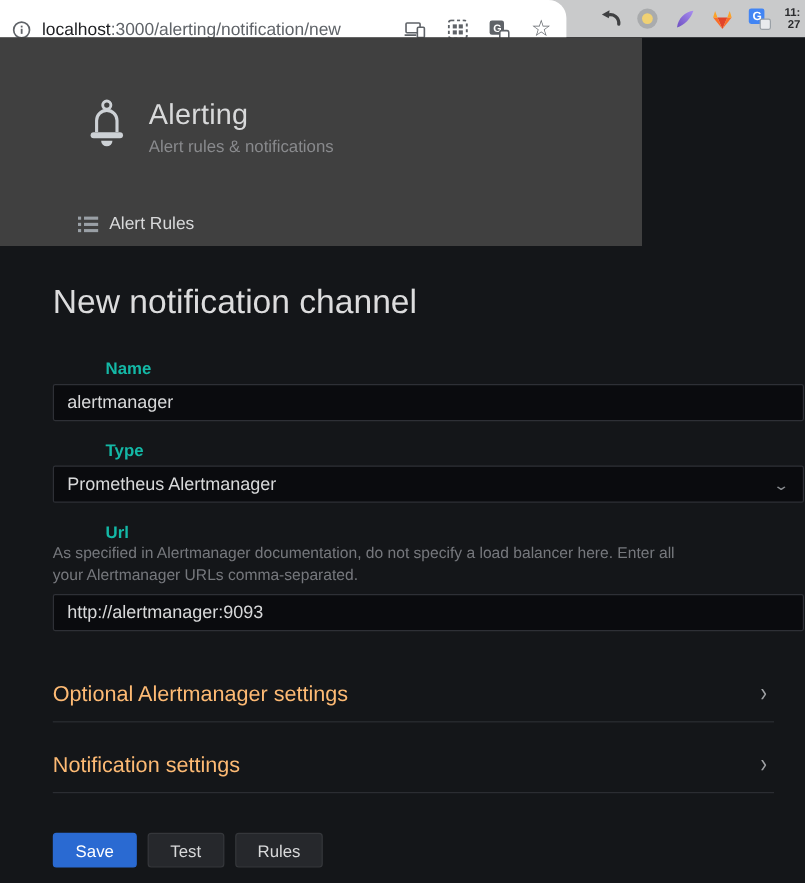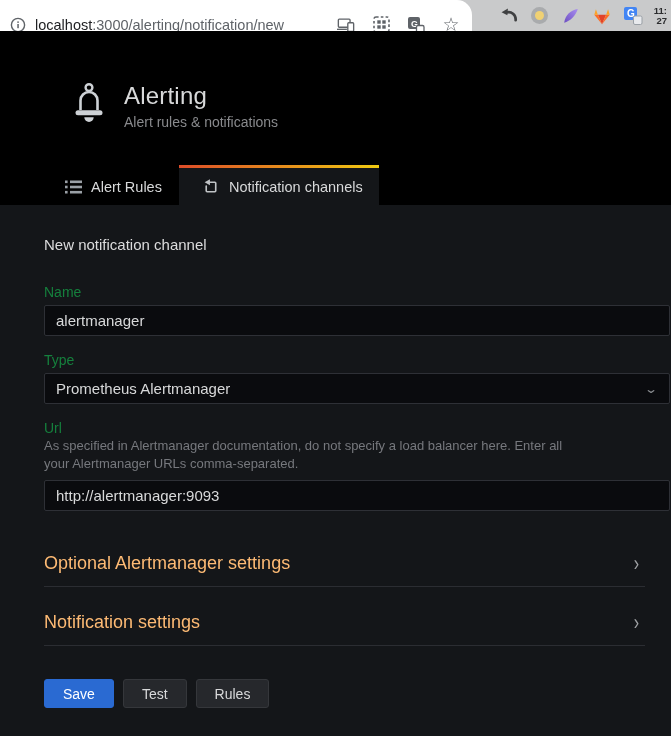--- a/index.html
+++ b/index.html
@@ -30,21 +30,21 @@
     position:absolute; right:4px; top:0; height:31px;
     display:flex; align-items:center; gap:11px;
   }
   .ext-icon { width:20px; height:20px; display:flex; align-items:center; justify-content:center; }
   .ext-circle-outer { width:17px; height:17px; border-radius:50%; background:#a9abad;
     display:flex; align-items:center; justify-content:center; }
   .ext-circle-inner { width:9px; height:9px; border-radius:50%; background:#f0d173; }
   .clock { font-size:9.5px; line-height:9.5px; font-weight:700; color:#2b2c2e; text-align:right; }
 
   
-  .app-header { position:relative; width:671px; height:174px; background:#000000; }
+  .app-header { position:relative; width:535px; height:174px; background:#404040; }
   .header-row { display:flex; align-items:flex-start; padding:51px 0 0 70px; }
   .bell-wrap { width:38px; height:46px; margin-right:16px; flex:0 0 auto; }
   .page-heading-title { font-size:24px; font-weight:400; color:#d8d9da; letter-spacing:0.2px; }
   .page-heading-sub { font-size:14px; color:#898a8d; margin-top:4px; }
 
   .tab-bar { position:absolute; left:0; bottom:0; display:flex; align-items:flex-end; padding-left:48px; }
   .tab {
     height:40px; display:flex; align-items:center; gap:9px;
     padding:0 17px; cursor:pointer; color:#d8d9da; font-size:14.5px;
     border-top:3px solid transparent;
@@ -52,23 +52,23 @@
   .tab.active {
     background:#141619;
     border-top:3px solid;
     border-image:linear-gradient(90deg,#dd4c29 0%,#f0cb11 100%) 1;
     padding:0 16px 0 22px;
   }
   .tab-icon { display:flex; align-items:center; }
 
   
   .page-content { width:671px; height:531px; background:#141619; padding:31px 0 0 44px; }
-  .content-title { font-size:15px; font-weight:400; color:#dcdcdd; margin-bottom:31px; }
+  .content-title { font-size:28px; font-weight:400; color:#dcdcdd; margin-bottom:31px; }
   .field-group { width:601px; margin-bottom:16px; }
-  .field-label { font-size:14px; font-weight:400; color:#15803d; margin-bottom:5px; }
+  .field-label { font-size:14px; font-weight:700; color:#14b8a6; margin-bottom:5px;margin-left:44px; }
   .text-input, .select-box {
     width:626px; height:31px; background:#0a0b0e;
     border:1px solid #2e3036; border-radius:2px;
     color:#d8d9da; font-size:15px; padding:0 11px;
     font-family:"Liberation Sans", sans-serif;
     outline:none;
   }
   .select-box { display:flex; align-items:center; justify-content:space-between; cursor:pointer; }
   .select-chevron { color:#8a8d91; font-size:12px; transform:scaleX(1.4); margin-right:2px; }
   .help-text { font-size:13px; line-height:18px; color:#76787d; margin:1px 0 7px 0; }
@@ -201,29 +201,20 @@
           <rect x="0" y="0.5" width="2.6" height="2.6" fill="#9aa0a6"></rect>
             <rect x="5" y="0.5" width="12" height="2.6" fill="#9aa0a6"></rect>
           <rect x="0" y="5.7" width="2.6" height="2.6" fill="#9aa0a6"></rect>
             <rect x="5" y="5.7" width="12" height="2.6" fill="#9aa0a6"></rect>
           <rect x="0" y="10.9" width="2.6" height="2.6" fill="#9aa0a6"></rect>
             <rect x="5" y="10.9" width="12" height="2.6" fill="#9aa0a6"></rect>
         </svg>
       </span>
       <span>Alert Rules</span>
     </div>
-    <div class="tab active">
-      <span class="tab-icon">
-        <svg width="19" height="19" viewBox="0 0 20 20">
-          <path d="M9 5.5 H14.6 Q15.5 5.5 15.5 6.4 V14.6 Q15.5 15.5 14.6 15.5 H6.4 Q5.5 15.5 5.5 14.6 V9.6" fill="none" stroke="#c0c3c6" stroke-width="1.7" stroke-linecap="round"></path>
-          <polygon points="9.4,2.3 9.4,8.7 3.8,5.5" fill="#c0c3c6"></polygon>
-        </svg>
-      </span>
-      <span>Notification channels</span>
-    </div>
   </div>
 </div>
 
 <div class="page-content">
   <div class="content-title">New notification channel</div>
 
   <div class="field-group">
     <div class="field-label">Name</div>
     <input class="text-input" type="text" value="alertmanager" style="">
   </div>

